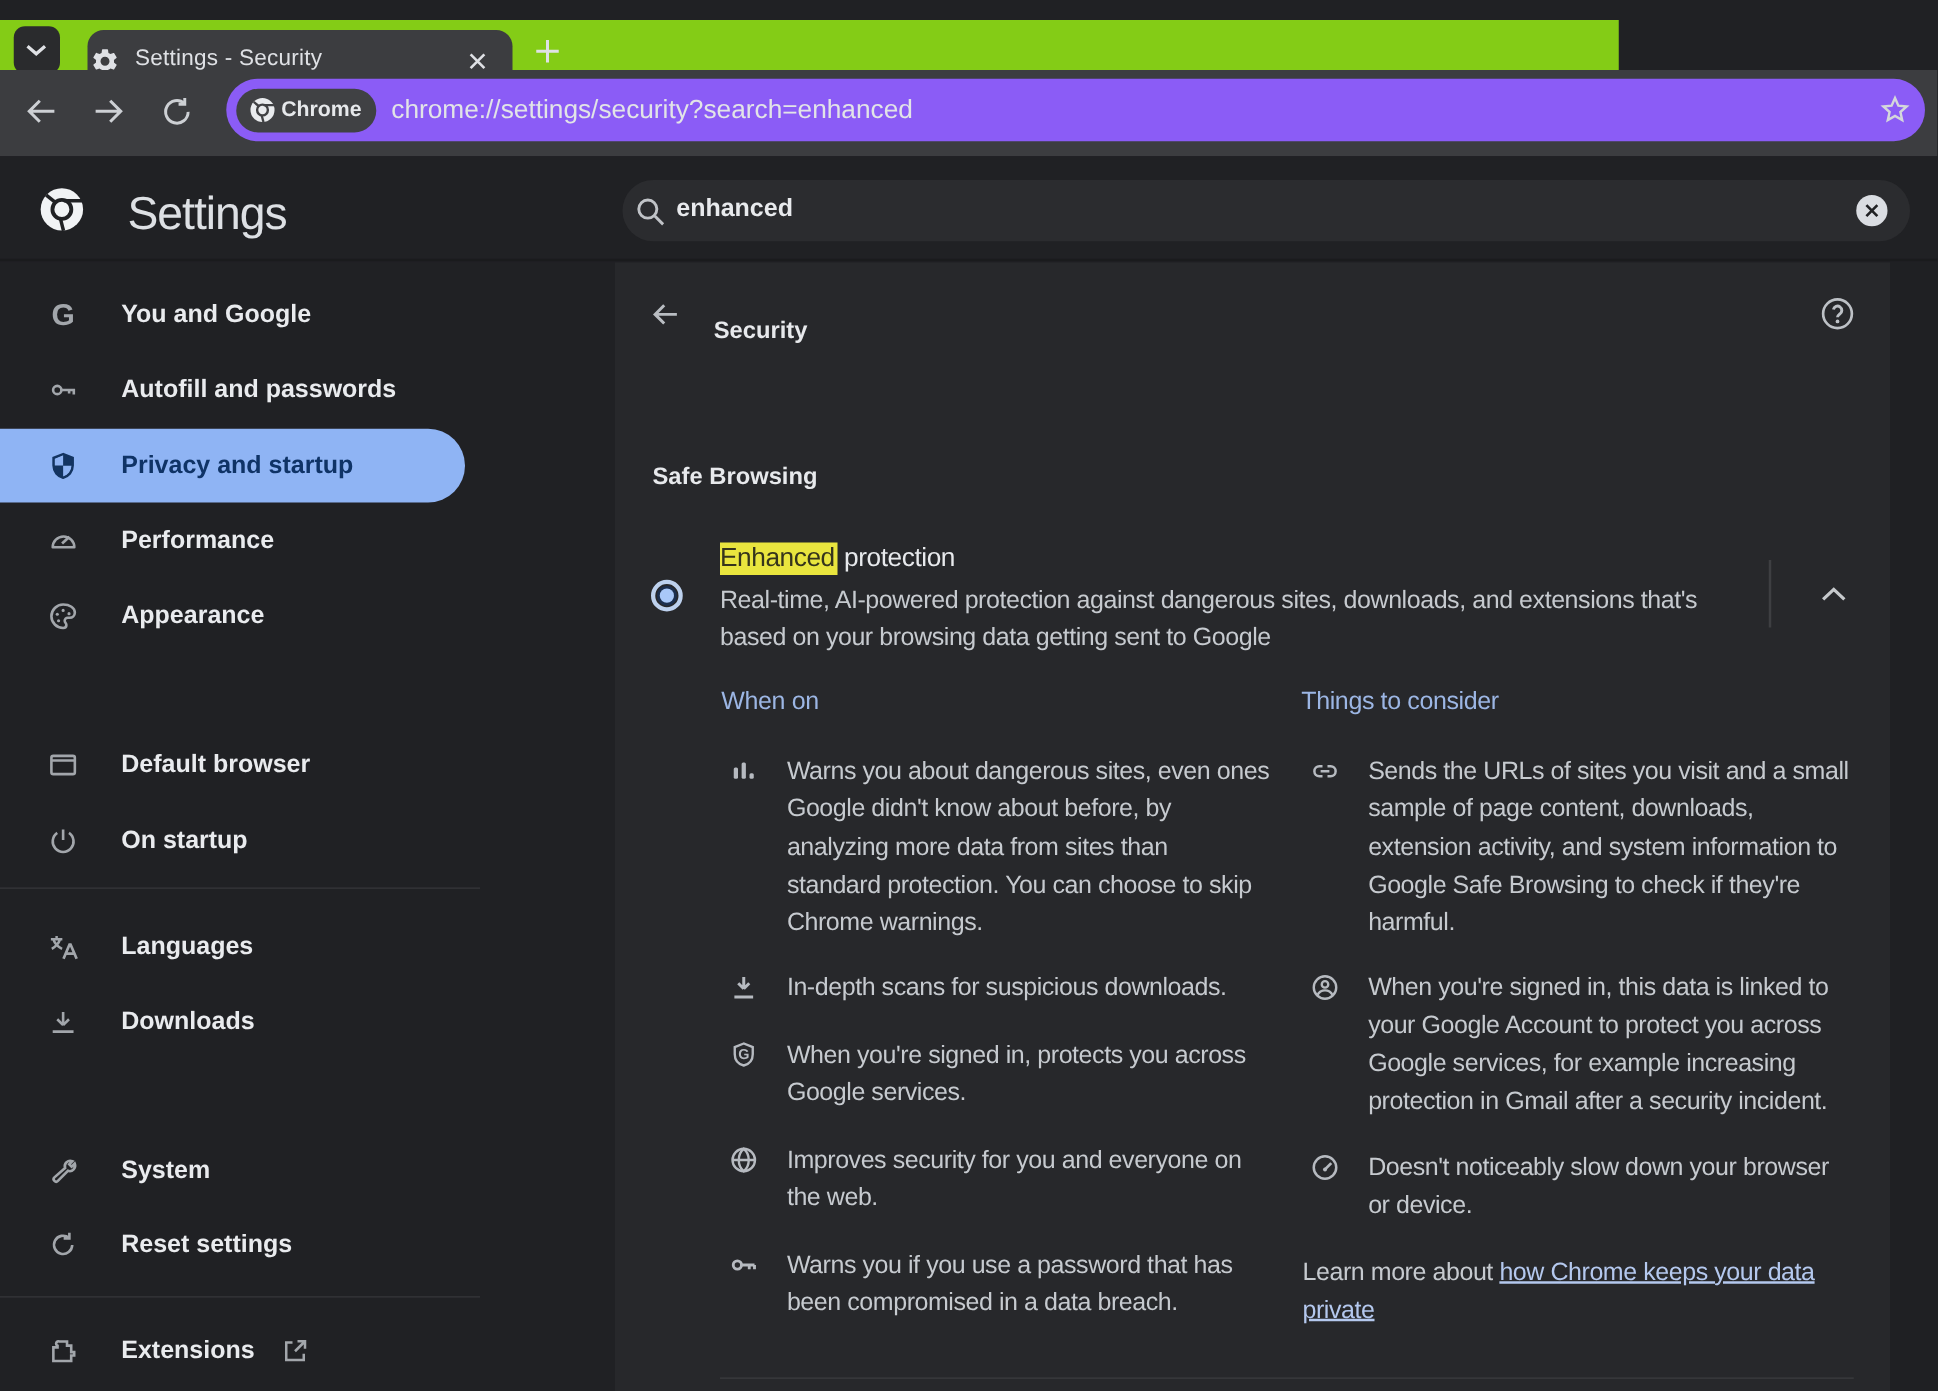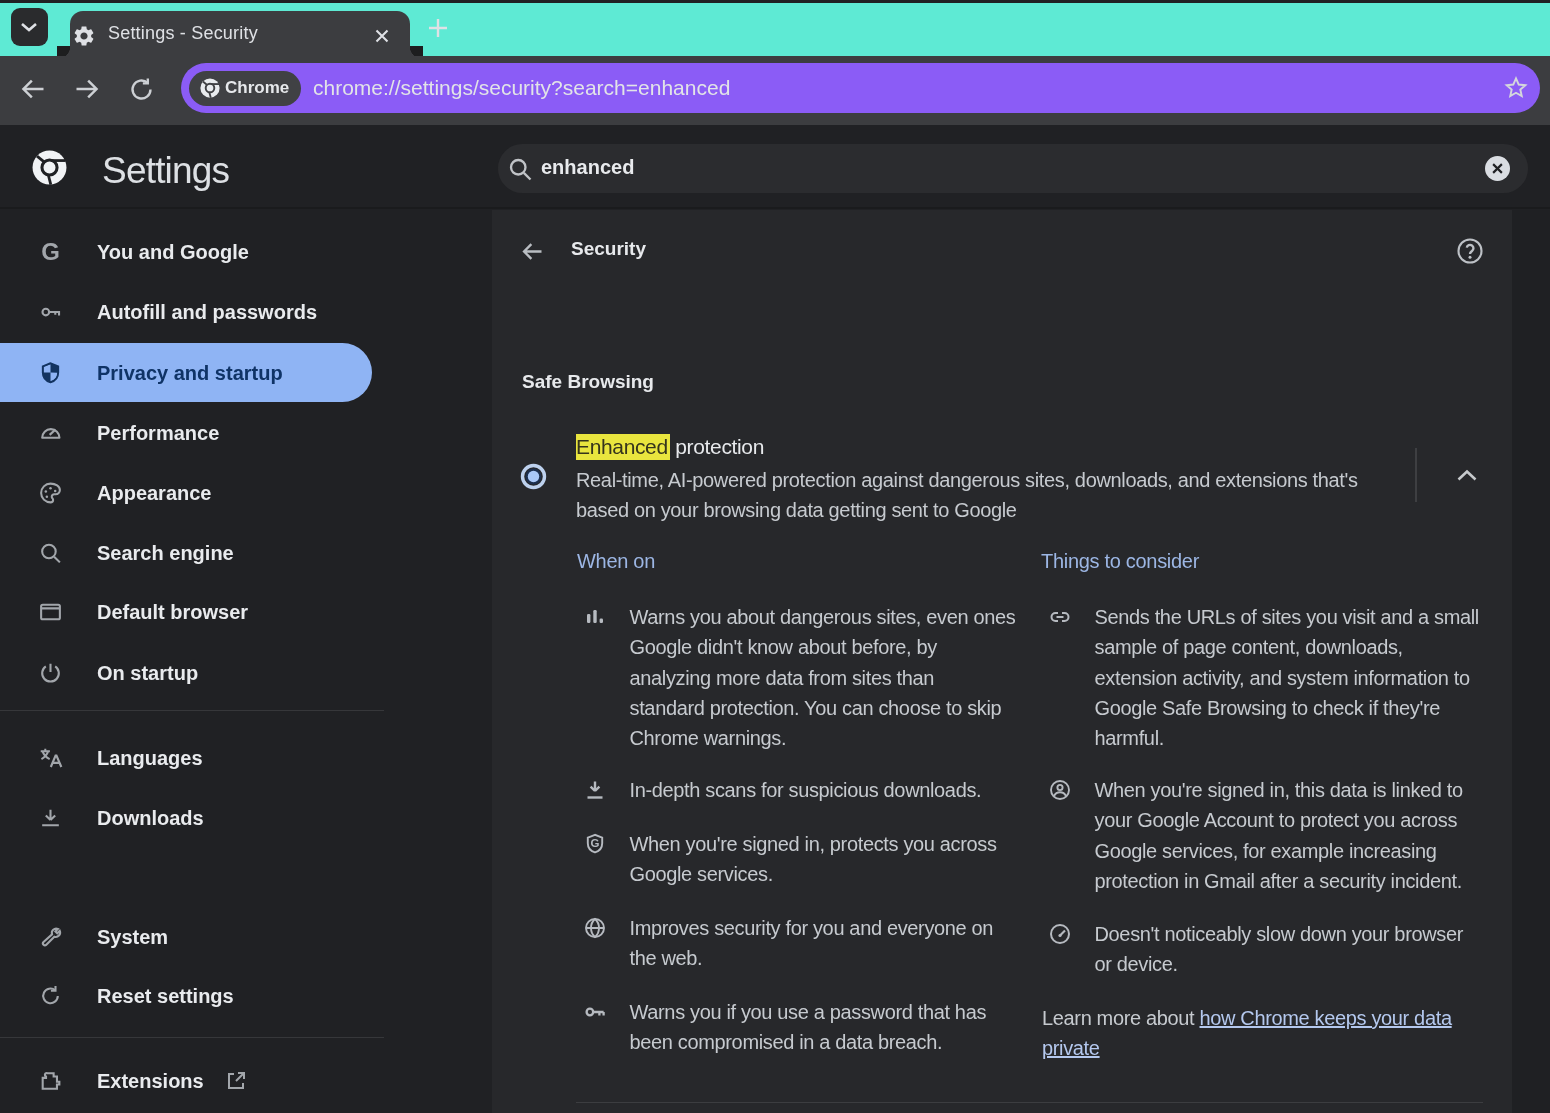--- a/index.html
+++ b/index.html
@@ -1,20 +1,20 @@
 <!DOCTYPE html>
 <html><head><meta charset="utf-8">
 <style>
 *{margin:0;padding:0;box-sizing:border-box}
 html,body{width:1550px;height:1113px;overflow:hidden;background:#202124;
 font-family:"Liberation Sans",sans-serif;}
 .abs{position:absolute}
 #stage{position:relative;width:1550px;height:1113px}
 
-#tabstrip{position:absolute;left:0;top:3px;width:1550px;height:56px;background:#5eead4}
+#tabstrip{position:absolute;left:0;top:16px;width:1295px;height:56px;background:#84cc16}
 #tabsearch{position:absolute;left:11px;top:5px;width:37px;height:38px;border-radius:9px;background:#2a2b2d}
 #tab{position:absolute;left:70px;top:8px;width:340px;height:48px;background:#3c3d40;border-radius:13px 13px 0 0}
 #tab .curve{position:absolute;bottom:0;width:13px;height:13px}
 #tab .curve.l{left:-13px;background:radial-gradient(circle at 0 0,#1d1e1f 13px,#3c3d40 13.5px)}
 #tab .curve.r{right:-13px;background:radial-gradient(circle at 100% 0,#1d1e1f 13px,#3c3d40 13.5px)}
 #tabtitle{position:absolute;left:38px;top:12px;font-size:18px;color:#dfe1e5;letter-spacing:.2px}
 #toolbar{position:absolute;left:0;top:56px;width:1550px;height:69px;background:#3c3d40}
 #omnibox{position:absolute;left:181px;top:7px;width:1359px;height:50px;border-radius:25px;background:#8b5cf6}
 #chip{position:absolute;left:8px;top:7.5px;width:112px;height:35px;border-radius:17.5px;background:#404144}
 #chip span{position:absolute;left:36px;top:7px;font-size:17px;font-weight:700;color:#e6e8eb}
@@ -146,27 +146,20 @@
         </svg>
         <span class="txt">Appearance</span>
       </div>
     <div class="mrow" style="top:193px">
         <svg class="ic" viewBox="0 0 24 24" fill="none" stroke="#a2a6ab" stroke-width="2">
           <path d="M4 16.6a8.3 8.3 0 1 1 16.6 0Z" stroke-linejoin="round"></path>
           <path d="M11.2 13.8 16.8 8.6" stroke-width="2.1"></path>
         </svg>
         <span class="txt">Performance</span>
       </div>
-    <div class="mrow" style="top:313px">
-        <svg class="ic" viewBox="0 0 24 24" fill="none" stroke="#a2a6ab" stroke-width="2">
-          <circle cx="10.5" cy="10.5" r="6.5"></circle>
-          <path d="M15.5 15.5 21 21"></path>
-        </svg>
-        <span class="txt">Search engine</span>
-      </div>
     <div class="mrow" style="top:372px">
         <svg class="ic" viewBox="0 0 24 24" fill="none" stroke="#a2a6ab" stroke-width="2">
           <rect x="3" y="5" width="18" height="14" rx="1.5"></rect>
           <path d="M3 8.5h18"></path>
         </svg>
         <span class="txt">Default browser</span>
       </div>
     <div class="mrow" style="top:433px">
         <svg class="ic" viewBox="0 0 24 24" fill="none" stroke="#a2a6ab" stroke-width="2">
           <path d="M12 3v8"></path>
@@ -220,21 +213,21 @@
           <path d="M12 3.6 5.5 6.2v5.3H12Zm0 8 .01 8.3a9 9 0 0 0 6.5-8.2Z" fill="#8fb4f4"></path>
           <path d="M12 2.5 4.5 5.5v6c0 4.8 3.2 8.3 7.5 9.5 4.3-1.2 7.5-4.7 7.5-9.5v-6Z" fill="none" stroke="#133461" stroke-width="1.6"></path>
         </svg>
         <span class="txt" style="position:absolute;left:97px;top:50%;transform:translateY(-50%);font-size:20px;font-weight:700">Privacy and startup</span>
       </div>
   </div>
   <div id="content">
     <svg style="position:absolute;left:27px;top:28px" width="27" height="27" viewBox="0 0 24 24" fill="none" stroke="#b9bdc2" stroke-width="2.1">
         <path d="M20 12H5M11 5.5 4.5 12l6.5 6.5"></path>
       </svg>
-    <span class="t-sec" style="left:79px;top:28px">Security</span>
+    <span class="t-sec" style="left:79px;top:44px">Security</span>
     <svg style="position:absolute;left:963px;top:26px" width="30" height="30" viewBox="0 0 24 24" fill="none" stroke="#bdc1c6" stroke-width="1.7">
         <circle cx="12" cy="12" r="9.2"></circle>
         <path d="M9.4 9.3a2.7 2.7 0 1 1 4.1 2.8c-.9.7-1.5 1.1-1.5 2.2" stroke-width="1.9"></path>
         <circle cx="12" cy="16.9" r="1.2" fill="#bdc1c6" stroke="none"></circle>
       </svg>
     <span class="t-sec" style="left:30px;top:161px">Safe Browsing</span>
     <svg style="position:absolute;left:28px;top:253px" width="27" height="27" viewBox="0 0 27 27">
         <circle cx="13.5" cy="13.5" r="11" fill="none" stroke="#bdd1ee" stroke-width="3.4"></circle>
         <circle cx="13.5" cy="13.5" r="8" fill="#1c2f4e"></circle>
         <circle cx="13.5" cy="13.5" r="5.7" fill="#a9c8f8"></circle>

